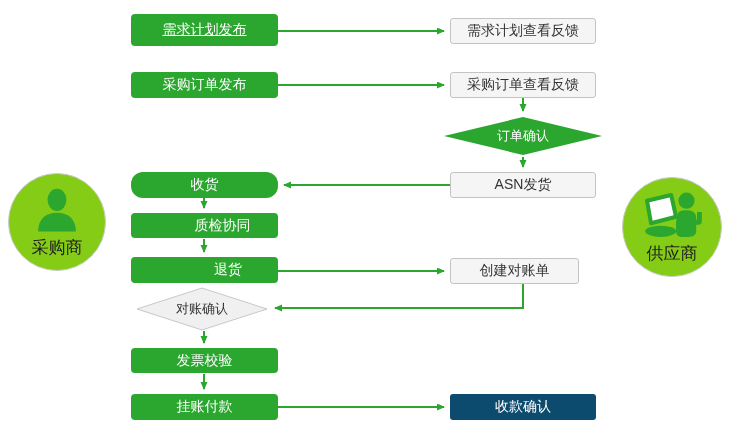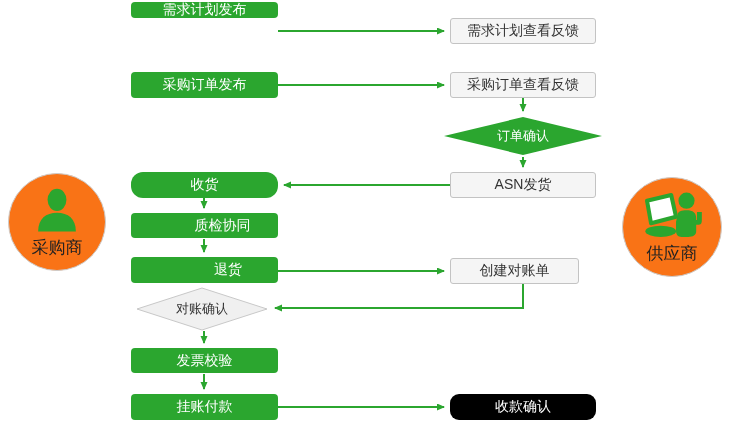--- a/index.html
+++ b/index.html
@@ -9,41 +9,41 @@
   }
   .connectors { position:absolute; left:0; top:0; z-index:1; }
   .connectors line, .connectors polyline { stroke:#2BA62F; stroke-width:2; fill:none; }
 
   .node {
     position:absolute; z-index:2; display:flex; align-items:center; justify-content:center;
     font-size:14px; box-sizing:border-box;
   }
   .node.green { background:#2BA62F; color:#ffffff; border-radius:4px; }
   .node.light { background:#f5f5f5; border:1px solid #c3c3c3; color:#333333; border-radius:3px; }
-  .node.red   { background:#000000; color:#ffffff; border-radius:9px; }
+  .node.red   { background:#0c4a6e; color:#ffffff; border-radius:3px; }
 
   .diamond { position:absolute; z-index:2; }
   .diamond svg { display:block; }
   .diamond .lbl {
     position:absolute; left:0; top:0; right:0; bottom:0;
     display:flex; align-items:center; justify-content:center; font-size:13px;
   }
   .diamond.green-d .lbl { color:#ffffff; }
   .diamond.light-d .lbl { color:#333333; }
 
   .actor {
     position:absolute; z-index:2; border-radius:50%;
-    background:#f97316; border:1px solid #cccccc; box-sizing:border-box;
+    background:#84cc16; border:1px solid #cccccc; box-sizing:border-box;
     display:flex; flex-direction:column; align-items:center;
   }
   .actor .icon { margin-top:13px; line-height:0; }
   .actor .actor-label { font-size:17px; color:#222222; margin-top:1px; }
 
   
-  #n-demand-plan-publish { left:131px; top:2px;  width:147px; height:16px; }
+  #n-demand-plan-publish { left:131px; top:14px;  width:147px; height:32px;text-decoration:underline; }
   #n-po-publish          { left:131px; top:72px;  width:147px; height:26px; }
   #n-receive             { left:131px; top:172px; width:147px; height:26px;border-radius:12px; }
   #n-quality-sync        { left:131px; top:213px; width:147px; height:25px;padding-left:36px; }
   #n-returns             { left:131px; top:257px; width:147px; height:26px;padding-left:47px; }
   #n-invoice-check       { left:131px; top:348px; width:147px; height:25px; }
   #n-payment             { left:131px; top:394px; width:147px; height:26px; }
 
   #n-demand-plan-view    { left:450px; top:18px;  width:146px; height:26px; }
   #n-po-view             { left:450px; top:72px;  width:146px; height:26px; }
   #n-asn-ship            { left:450px; top:172px; width:146px; height:26px; }

